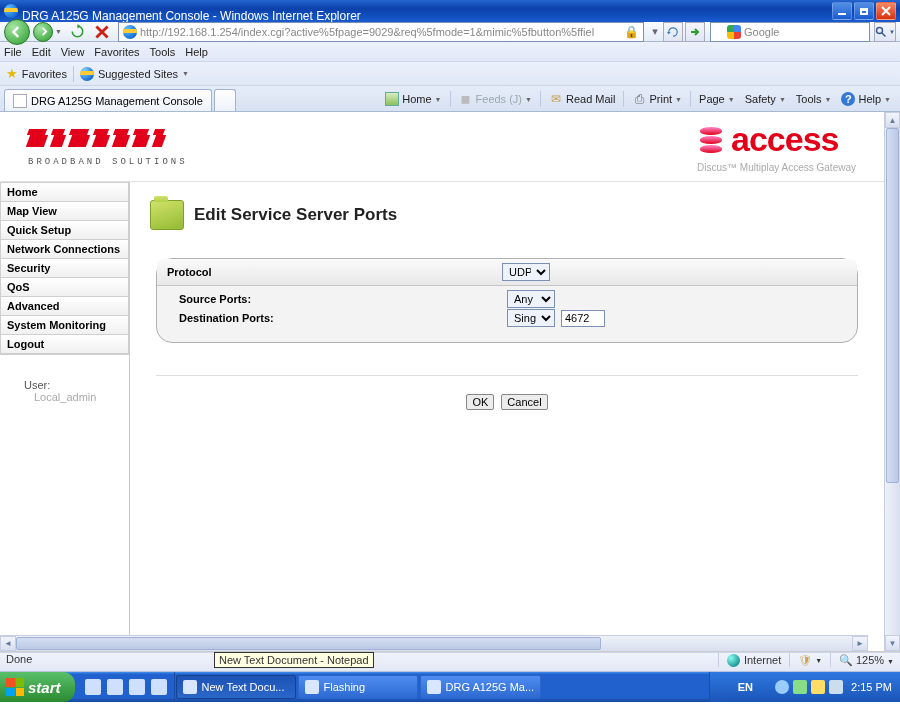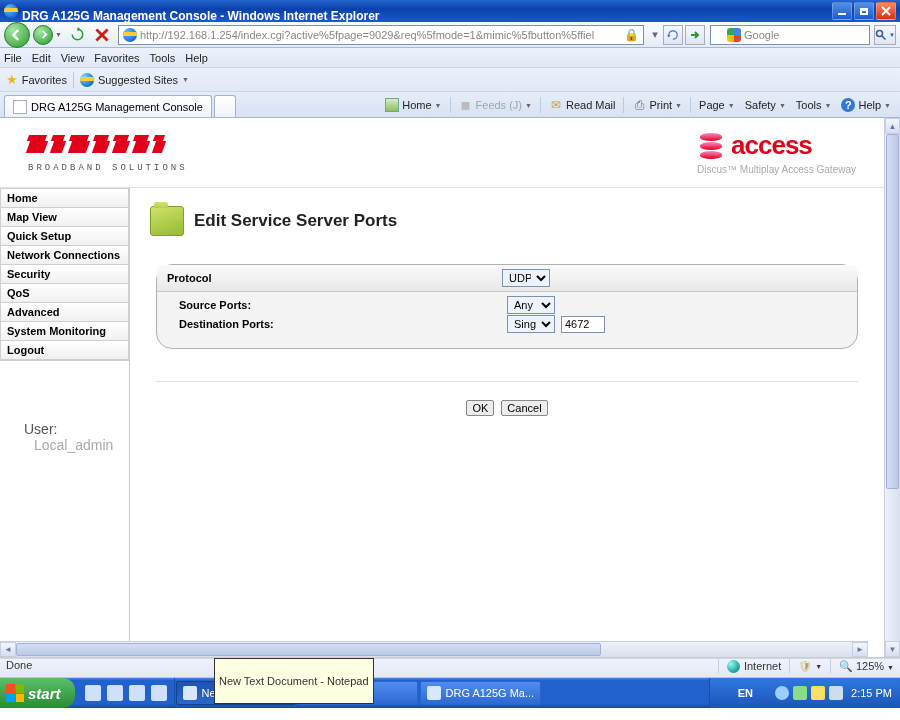--- a/index.html
+++ b/index.html
@@ -9,32 +9,32 @@
   .titlebar {
     height: 22px;
     background: linear-gradient(to bottom, #2465cf 0%, #0c41ab 40%, #1252c1 80%, #1b5bd0 100%);
     color: #fff; display: flex; align-items: center; padding: 0 4px;
   }
   .titlebar .ie-icon { width: 14px; height: 14px; margin-right: 4px;
     background: radial-gradient(circle at 30% 30%, #5ec1ff, #1a6fd6 70%); border-radius: 50%;
     display:inline-block; position:relative; overflow:hidden;}
   .titlebar .ie-icon::after{content:"";position:absolute;left:-2px;top:4px;width:18px;height:4px;border-radius:4px;
     background:#ffcc33;}
-  .titlebar .title { font-weight: bold; font-size: 12px; margin-top: 10px; }
+  .titlebar .title { font-weight: normal; font-size: 12px; margin-top: 10px; }
   .titlebar .win-btns { margin-left: auto; display:flex; gap:2px;}
   .titlebar .wbtn{ width:20px;height:18px; display:flex;align-items:center;justify-content:center;
     border:1px solid #ffffff40;border-radius:2px;
     background:linear-gradient(to bottom,#548fe3,#1b5bd0);}
   .titlebar .wbtn.close{background:linear-gradient(to bottom,#f58a66,#d9300d);}
   .titlebar .wbtn svg{width:10px;height:10px;}
   .titlebar .wbtn .min{display:block;width:8px;height:2px;background:#fff;margin-top:5px;}
   .titlebar .wbtn .max{display:block;width:8px;height:7px;border:2px solid #fff;border-top-width:3px;}
 
   .navbar {
-    height: 26px; background: linear-gradient(to bottom,#fafcff,#e4ecf7);
+    height: 20px; background: linear-gradient(to bottom,#fafcff,#e4ecf7);
     border-bottom:1px solid #a8b8d0; display:flex; align-items:center; padding:0 4px;
   }
   .nav-btn{ width:26px;height:26px;border-radius:50%;display:flex;align-items:center;justify-content:center;
     background:radial-gradient(circle at 35% 30%, #a6e5a6, #2a9c2a);border:1px solid #2a7a2a;color:#fff;font-weight:bold;}
   .nav-btn.fwd{width:20px;height:20px;font-size:9px;}
   .nav-sep{width:3px;}
   .tb-icon{width:18px;height:18px;display:flex;align-items:center;justify-content:center;margin:0 3px;color:#3a5a9a;}
   .tb-icon.green{color:#2a9c2a;}
   .tb-icon.red{color:#c21;}
   .addr{flex:1;height:20px;border:1px solid #7a90b5;background:#fff;margin:0 4px;display:flex;align-items:center;padding:0 4px;font-size:11px;color:#888;}
@@ -105,29 +105,29 @@
   .pirelli .b6{left:106px;width:14px;}
   .pirelli .b7{left:126px;width:10px;}
   .pirelli .top{height:6px;background:#e2001a;transform:skewX(-20deg);position:absolute;top:2px;}
   .pirelli-sub{font-family:'Courier New',monospace;font-size:9px;letter-spacing:3px;color:#555;margin-top:4px;}
   .access-wrap{text-align:right;}
   .access{display:flex;align-items:center;}
   .access .ico{width:28px;height:26px;margin-right:6px;position:relative;}
   .access .ico .d{position:absolute;border-radius:50%/45%;left:3px;right:3px;height:8px;
     background:linear-gradient(#f8c,#e2001a);}
   .access .ico .d1{top:0;} .access .ico .d2{top:9px;} .access .ico .d3{top:18px;}
-  .access .txt{font-size:26px;color:#e2001a;font-weight:600;font-family:Arial;letter-spacing:-1px;}
+  .access .txt{font-size:34px;color:#e2001a;font-weight:600;font-family:Arial;letter-spacing:-1px;}
   .access-sub{font-size:10px;color:#aaa;margin-top:3px;}
 
   .page-body{flex:1;display:flex;}
   .leftbar{width:130px;background:#fff;border-right:1px solid #ccc;}
   .nav-list{border:1px solid #cfcfcf;margin:0;}
   .nav-list .item{border-bottom:1px solid #cfcfcf;padding:3px 6px;font-size:11px;font-weight:bold;
     background:linear-gradient(#fff,#f0f0f0);color:#000;}
-  .userline{padding:24px;font-size:14px;color:#555;margin-top:36px;}
+  .userline{padding:24px;font-size:11px;color:#555;}
   .userline .un{color:#aaa;margin-left:10px;}
 
   .main{flex:1;padding:10px 20px;overflow:auto;}
   .hdr{display:flex;align-items:center;margin:8px 0 28px 0;}
   .hdr .folder{width:34px;height:30px;background:linear-gradient(160deg,#d1e26b,#93bb32);border:1px solid #7ea02a;
     border-radius:3px;position:relative;margin-right:10px;}
   .hdr .folder::before{content:"";position:absolute;top:-5px;left:3px;width:14px;height:6px;border-radius:2px 2px 0 0;
     background:linear-gradient(#d1e26b,#b2d048);}
   .hdr h2{font-size:17px;font-weight:bold;color:#222;}
 
@@ -153,21 +153,21 @@
     display:flex;align-items:center;justify-content:center;font-size:8px;color:#63799d;}
   .hscroll .track{flex:1;position:relative;}
   .hscroll .thumb{position:absolute;top:1px;bottom:1px;left:0;width:70%;
     background:linear-gradient(#d4ddf2,#bcc8e5);border:1px solid #9fb2d3;border-radius:2px;}
 
   .statusbar{height:20px;background:linear-gradient(#f0f3fb,#e2e8f5);display:flex;align-items:flex-start;
     padding:0 6px;font-size:11px;color:#333;border-top:1px solid #ccd6eb;border-bottom:1px solid #bac4db;position:relative;}
   .statusbar .zone{margin-left:auto;display:flex;align-items:center;}
   .statusbar .globe{width:13px;height:13px;border-radius:50%;background:radial-gradient(circle at 30% 30%,#8fe,#299 70%);margin-right:4px;}
   .statusbar .ssep{width:1px;height:14px;background:#c6cfe2;margin:0 8px;}
-  .statusbar .tip{position:absolute;left:214px;top:-1px;background:#ffffe1;border:1px solid #333;padding:16px 4px;font-size:11px;}
+  .statusbar .tip{position:absolute;left:214px;top:-1px;background:#ffffe1;border:1px solid #333;padding:1px 4px;font-size:11px;}
   .statusbar .zoom .dd{font-size:7px;margin-left:3px;}
 
   .taskbar{height:30px;background:linear-gradient(to bottom,#3f8feb 0%, #2061ce 8%, #2061ce 85%, #17499e 100%);
     display:flex;align-items:center;color:#fff;font-size:11px;}
   .start{height:30px;background:linear-gradient(to bottom,#59c06a,#2a8a30);display:flex;align-items:center;
     padding:0 14px 0 6px;border-radius:0 12px 12px 0;font-style:italic;font-weight:bold;font-size:15px;margin-right:3px;}
   .start .flag{width:18px;height:18px;margin-right:4px;display:grid;grid-template-columns:1fr 1fr;grid-template-rows:1fr 1fr;gap:1px;}
   .start .flag div:nth-child(1){background:#f25022;} .start .flag div:nth-child(2){background:#7fba00;}
   .start .flag div:nth-child(3){background:#00a4ef;} .start .flag div:nth-child(4){background:#ffb900;}
   .ql{display:flex;align-items:center;padding:0 4px;border-right:1px solid #1a4ea8;height:30px;}

